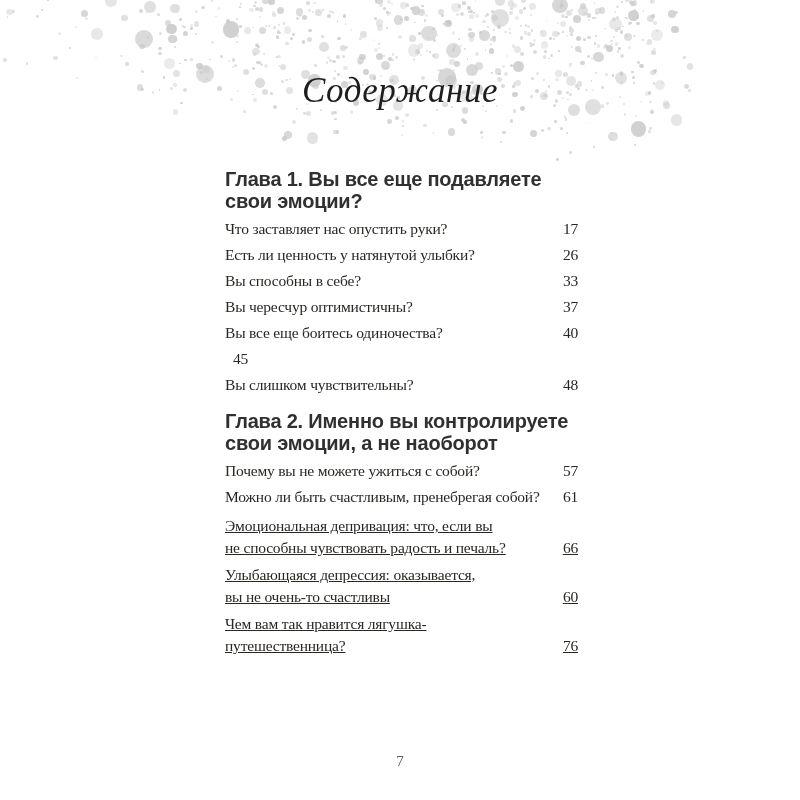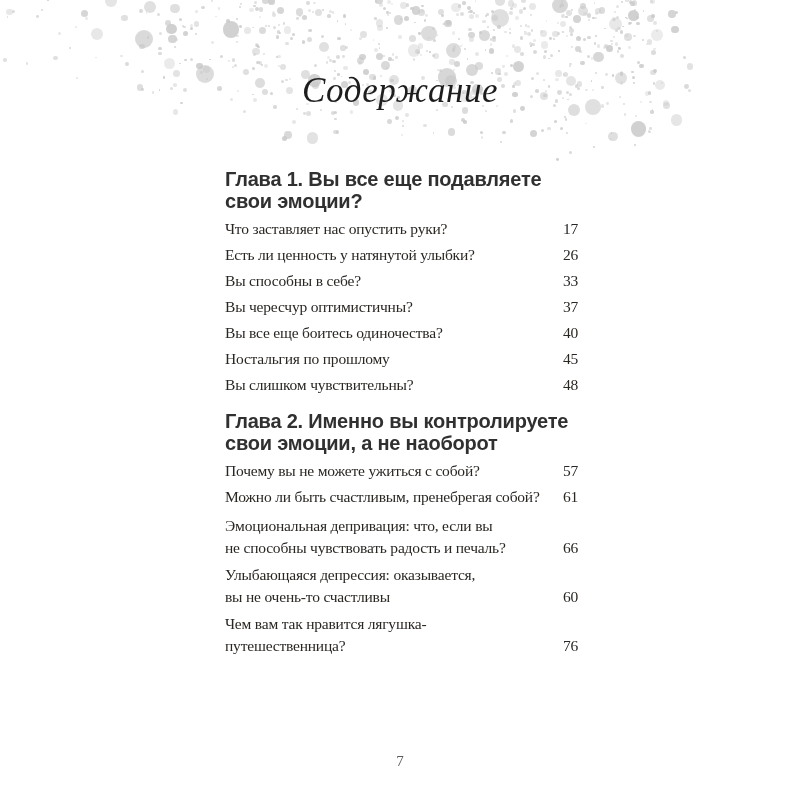--- a/index.html
+++ b/index.html
@@ -21,21 +21,21 @@
     color:#1d1d1d;letter-spacing:0.5px;
   }
   .toc{position:absolute;left:225px;top:156px;width:353px;}
   .entry{
     display:flex;justify-content:space-between;align-items:flex-end;
     font-size:15.5px;line-height:26px;letter-spacing:-0.2px;
     color:#2a2723;
   }
   .entry .lbl{white-space:pre;}
   .entry .num{padding-left:8px;}
-  .entry.multi{margin-top:3px;}
+  .entry.multi{margin-top:3px;text-decoration:underline;}
   .entry.multi .lbl{line-height:22px;padding-top:2px;}
   .entry.multi .num{line-height:22px;}
   .toc-section{margin-top:12px;}
   .chapter{
     margin:0 0 4px 0;
     font-family:"Liberation Sans", sans-serif;
     font-weight:700;font-size:20px;line-height:22px;
     letter-spacing:-0.2px;color:#303030;white-space:pre;
   }
   .folio{
@@ -703,21 +703,20 @@
     <span class="lbl">Вы чересчур оптимистичны?</span>
     <span class="num">37</span>
   </div>
 
   <div class="entry">
     <span class="lbl">Вы все еще боитесь одиночества?</span>
     <span class="num">40</span>
   </div>
 
   <div class="entry">
-    <span class="lbl">Ностальгия по прошлому</span>
     <span class="num">45</span>
   </div>
 
   <div class="entry">
     <span class="lbl">Вы слишком чувствительны?</span>
     <span class="num">48</span>
   </div>
 </div>
   </section>
 

